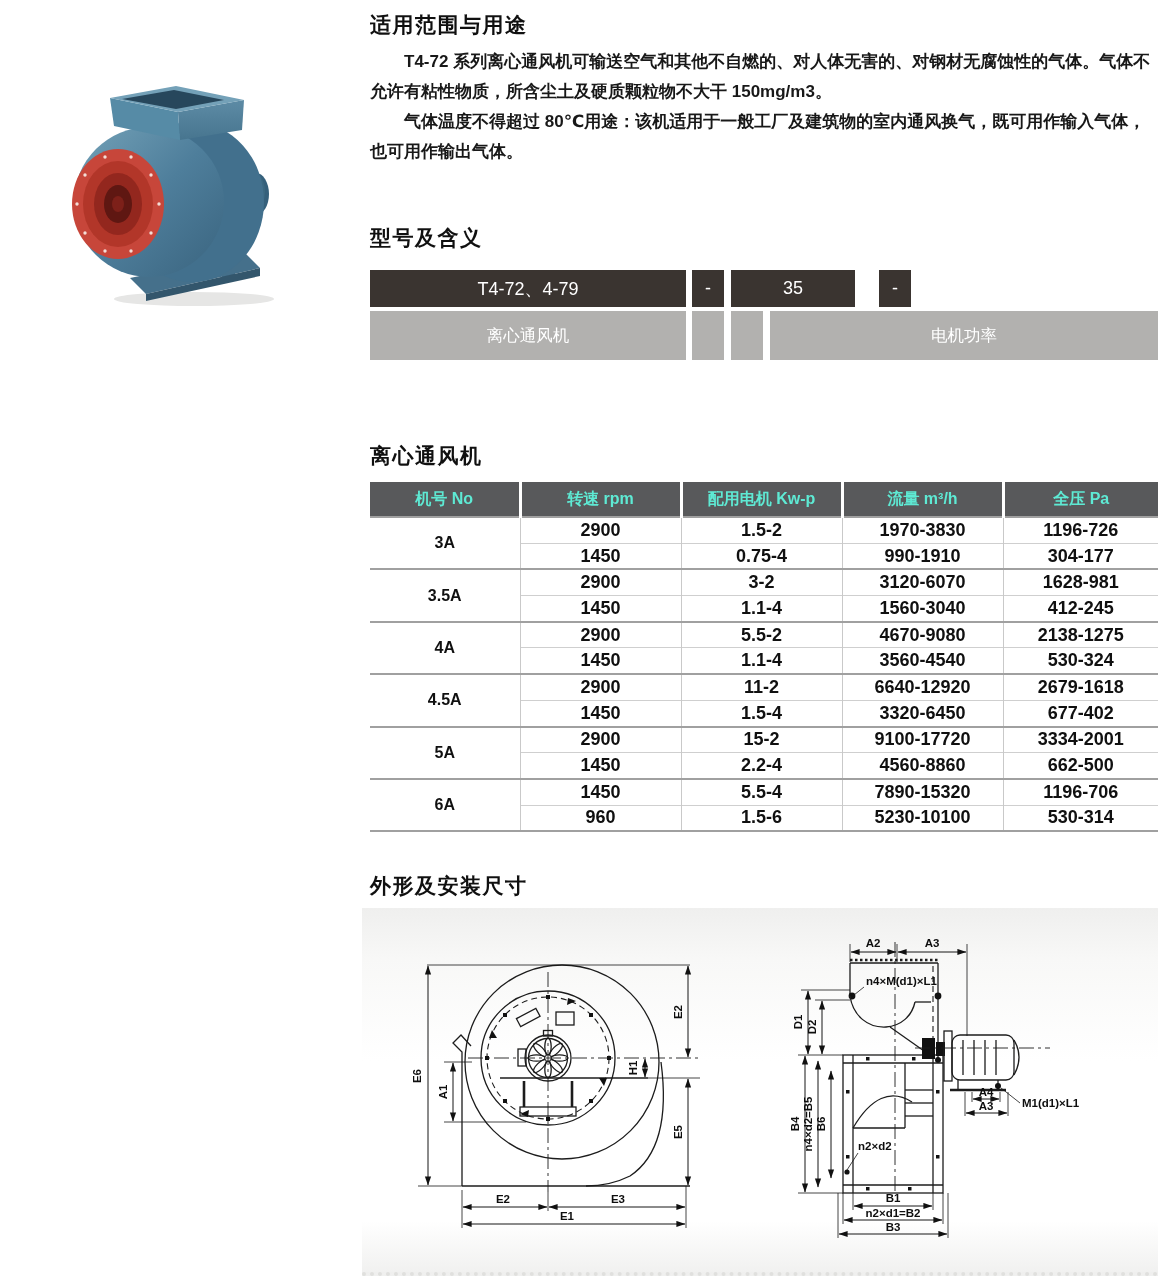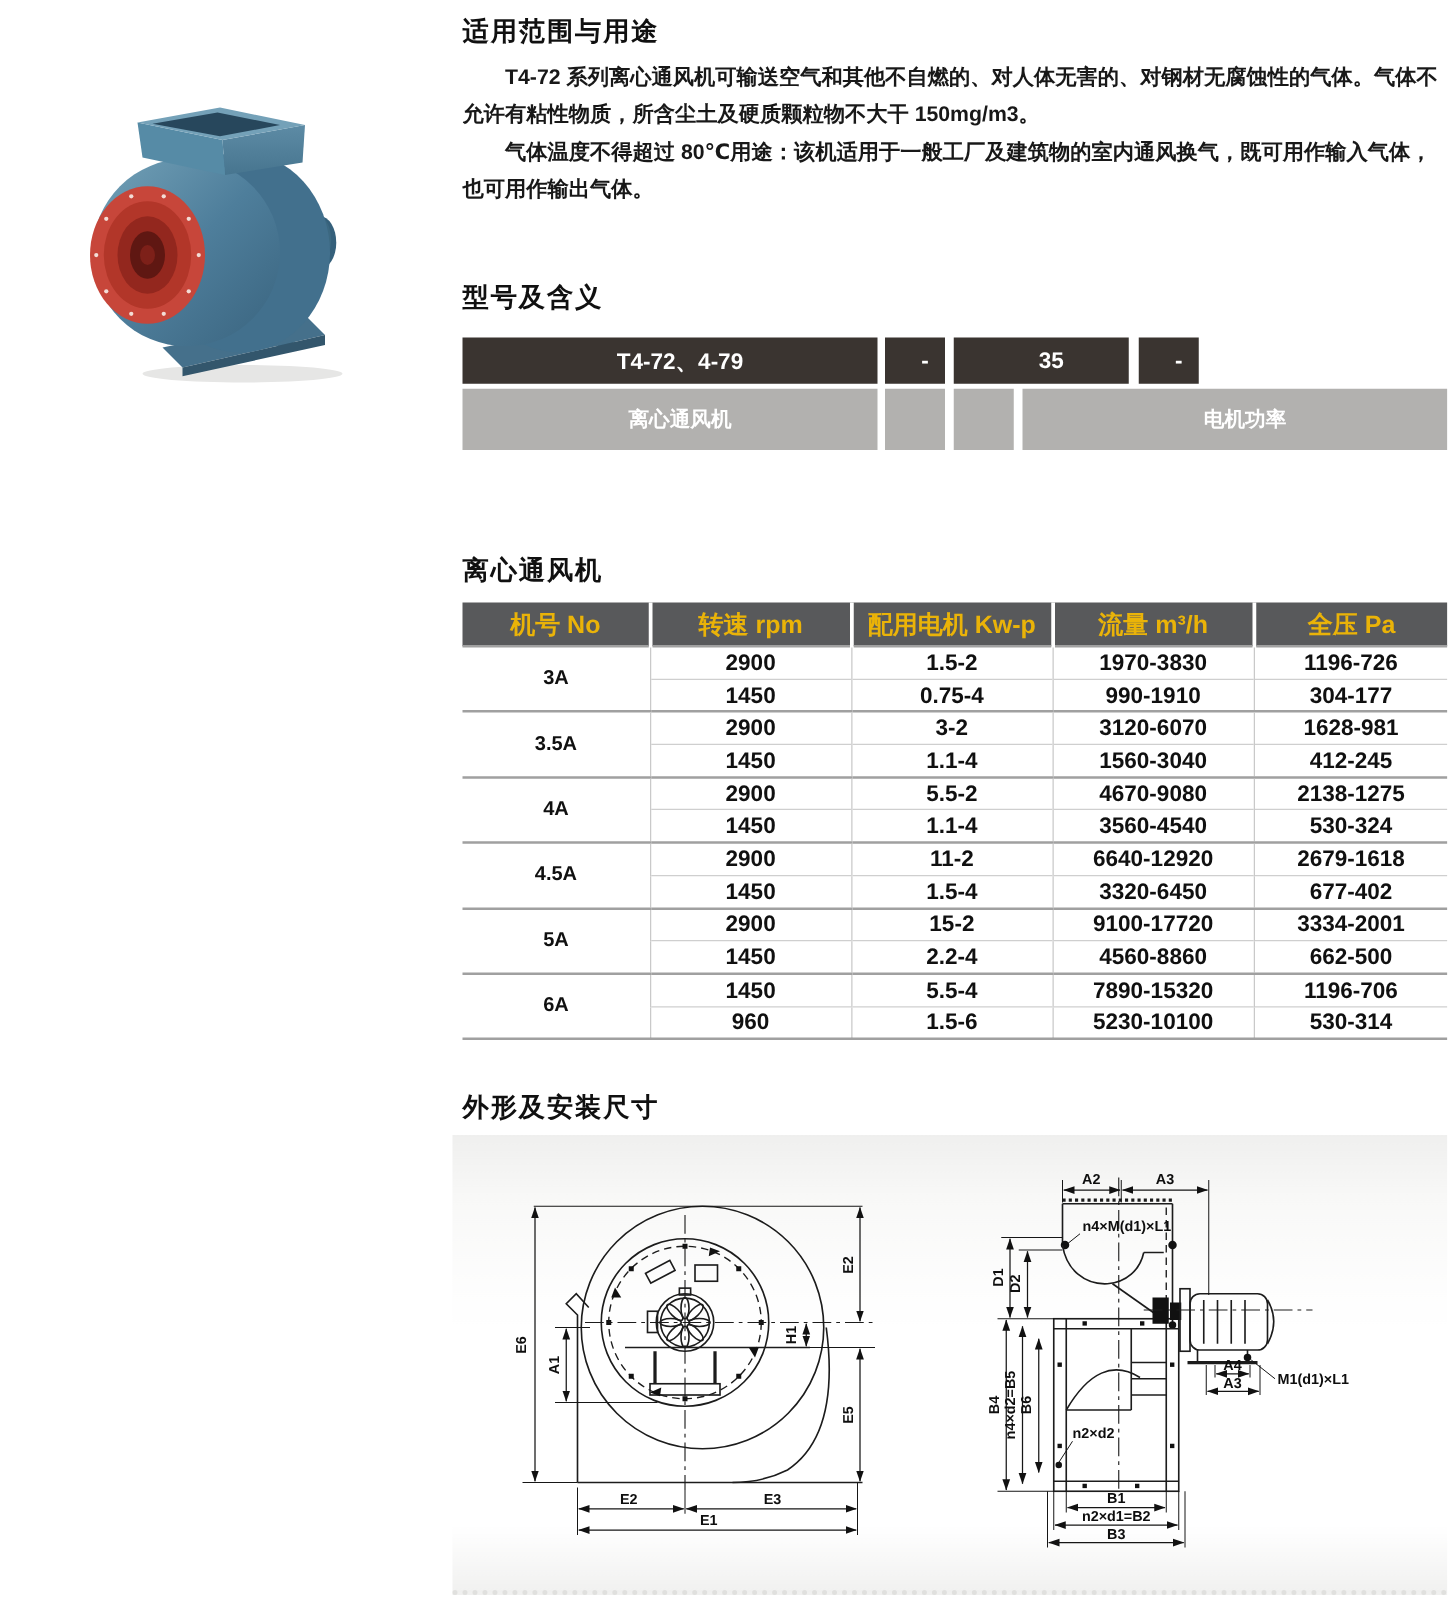--- a/index.html
+++ b/index.html
@@ -7,33 +7,33 @@
         font-family:"Liberation Sans","DejaVu Sans",sans-serif;color:#151515;}
   .stitle{position:absolute;left:370px;margin:0;font-size:21px;font-weight:800;
           letter-spacing:1.5px;color:#101010;}
   .para{position:absolute;left:370px;width:792px;margin:0;font-size:17px;line-height:30px;
         font-weight:700;color:#181818;text-indent:34px;}
   
   #photo{position:absolute;left:72px;top:80px;width:212px;height:232px;}
   
   #model{position:absolute;left:370px;top:270px;width:788px;}
   .mrow{display:flex;width:788px;}
-  .mc{display:flex;align-items:center;justify-content:center;color:#fff;font-weight:700;padding-left:16px;}
+  .mc{display:flex;align-items:center;justify-content:center;color:#fff;font-weight:400;}
   .mrow .c1{width:316px;margin-right:6px;}
   .mrow .c2{width:32px;margin-right:7px;}
-  .mrow .c3{width:124px;margin-right:8px;}
+  .mrow .c3{width:124px;margin-right:24px;}
   .mrow .c4{width:32px;margin-right:7px;}
   .mrow .c5{flex:1;}
   .mrow.dark .mc{height:37px;background:#3a3430;font-size:18px;}
   .mrow.gray{margin-top:4px;text-align:center;}
   .mrow.gray .mc{height:49px;background:#b2b1af;font-size:16.5px;}
   
   #specs{position:absolute;left:370px;top:482px;width:788px;border-collapse:collapse;
          table-layout:fixed;border-bottom:2px solid #a0a0a0;}
-  #specs th{background:#58595b;color:#eab308;font-size:20px;font-weight:700;height:34px;
+  #specs th{background:#58595b;color:#5eead4;font-size:16px;font-weight:700;height:34px;
             border-left:3px solid #fff;padding:0;}
   #specs th:first-child{border-left:none;}
   #specs td{text-align:center;font-size:18px;font-weight:700;color:#101010;height:24.7px;
             border-left:1px solid #c9c9c9;padding:0;}
   #specs tbody tr.gstart td{border-top:2px solid #a0a0a0;}
   #specs tbody tr.sub td{border-top:1px solid #cfcfcf;}
   #specs td.size{border-left:none;font-size:16px;}
   
   #panel{position:absolute;left:362px;top:908px;width:796px;height:364px;
          background:linear-gradient(180deg,#efefee 0%,#f8f8f7 14%,#ffffff 42%,#ffffff 86%,#f1f1f0 100%);

